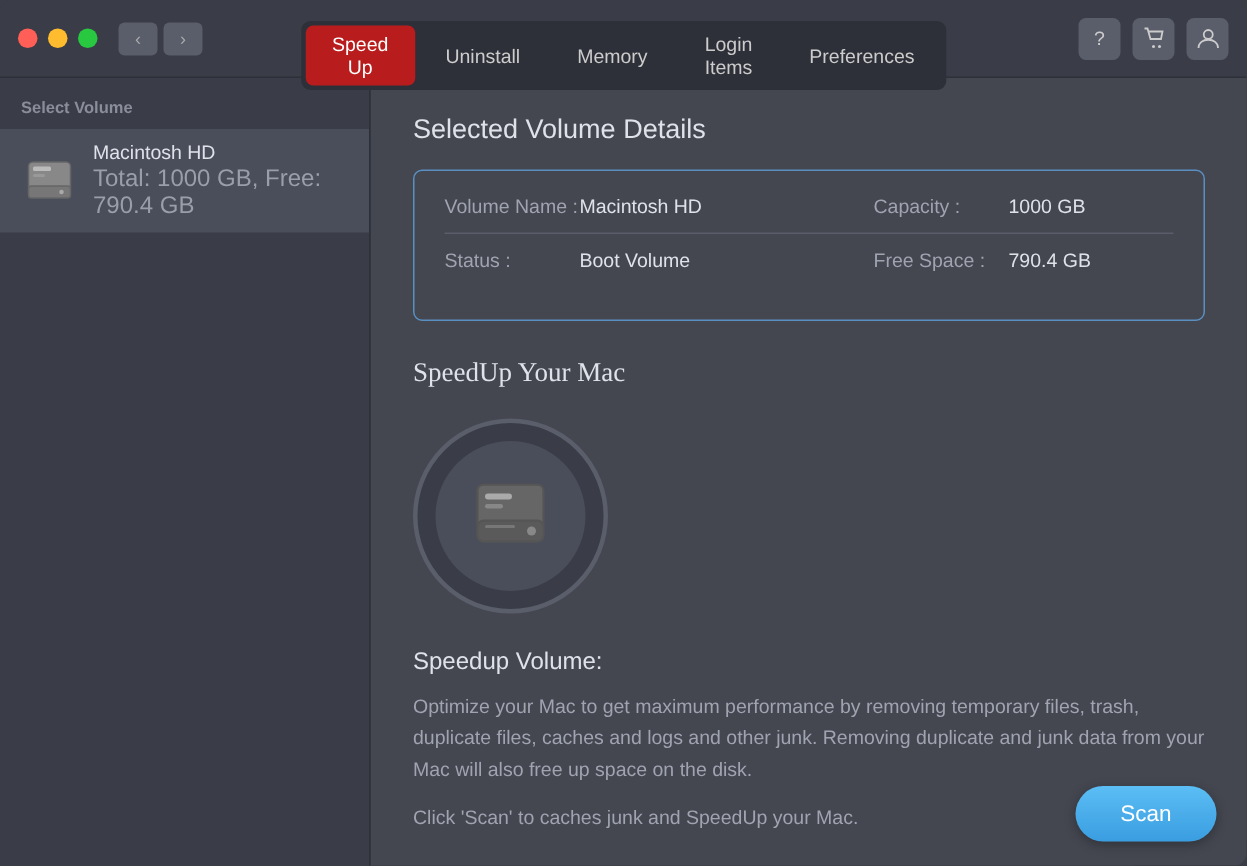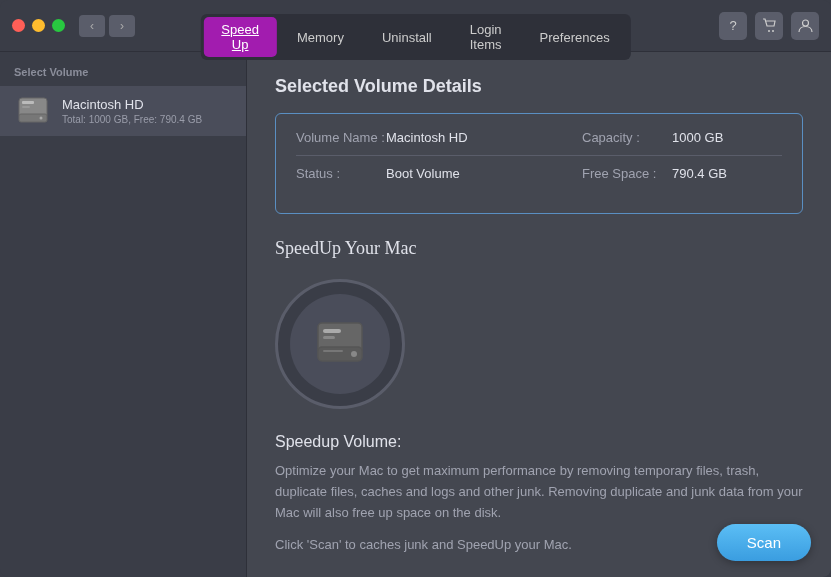--- a/index.html
+++ b/index.html
@@ -85,23 +85,22 @@
     .tab {
       padding: 5px 18px;
       border-radius: 5px;
       border: none;
       font-size: 13px;
       cursor: pointer;
       background: transparent;
       color: #ccc;
     }
     .tab.active {
-      background: #a21caf;
+      background: #b91c1c;
       color: #fff;
-      text-decoration: underline;
     }
 
     .title-bar-right {
       margin-left: auto;
       display: flex;
       gap: 8px;
       align-items: center;
     }
     .icon-btn {
       background: #5a5d6a;
@@ -154,36 +153,36 @@
       display: flex;
       flex-direction: column;
     }
     .drive-name {
       color: #e0e2ea;
       font-size: 13px;
       font-weight: 500;
     }
     .drive-size {
       color: #9a9daa;
-      font-size: 10px;
+      font-size: 16px;
       margin-top: 2px;
     }
 
     
     .content {
       flex: 1;
       background: #444750;
       padding: 24px 28px;
       overflow-y: auto;
     }
 
     .section-title {
       color: #e0e2ea;
       font-size: 18px;
-      font-weight: 700;
+      font-weight: 400;
       margin-bottom: 16px;
     }
 
     
     .volume-details-box {
       border: 1.5px solid #5a8fc2;
       border-radius: 6px;
       padding: 16px 20px;
       margin-bottom: 24px;
       background: transparent;
@@ -316,22 +315,22 @@
     <div class="app-title">
       <svg class="app-title-icon" viewBox="0 0 16 16" fill="none">
         <circle cx="8" cy="8" r="7" stroke="#aaa" stroke-width="1.5"></circle>
         <text x="4" y="12" fill="#aaa" font-size="9">S</text>
       </svg>
       <span>SpeedUp Mac</span>
     </div>
 
     <div class="tabs">
       <button class="tab active">Speed Up</button>
+      <button class="tab">Uninstall</button>
       <button class="tab">Memory</button>
-      <button class="tab">Uninstall</button>
       <button class="tab">Login Items</button>
       <button class="tab">Preferences</button>
     </div>
 
     <div class="title-bar-right">
       <button class="icon-btn">?</button>
       <button class="icon-btn">
         <svg width="15" height="15" viewBox="0 0 15 15" fill="none">
           <path d="M1 1h2l2 7h7l1-5H4" stroke="#ccc" stroke-width="1.2" fill="none"></path>
           <circle cx="7" cy="13" r="1" fill="#ccc"></circle>

